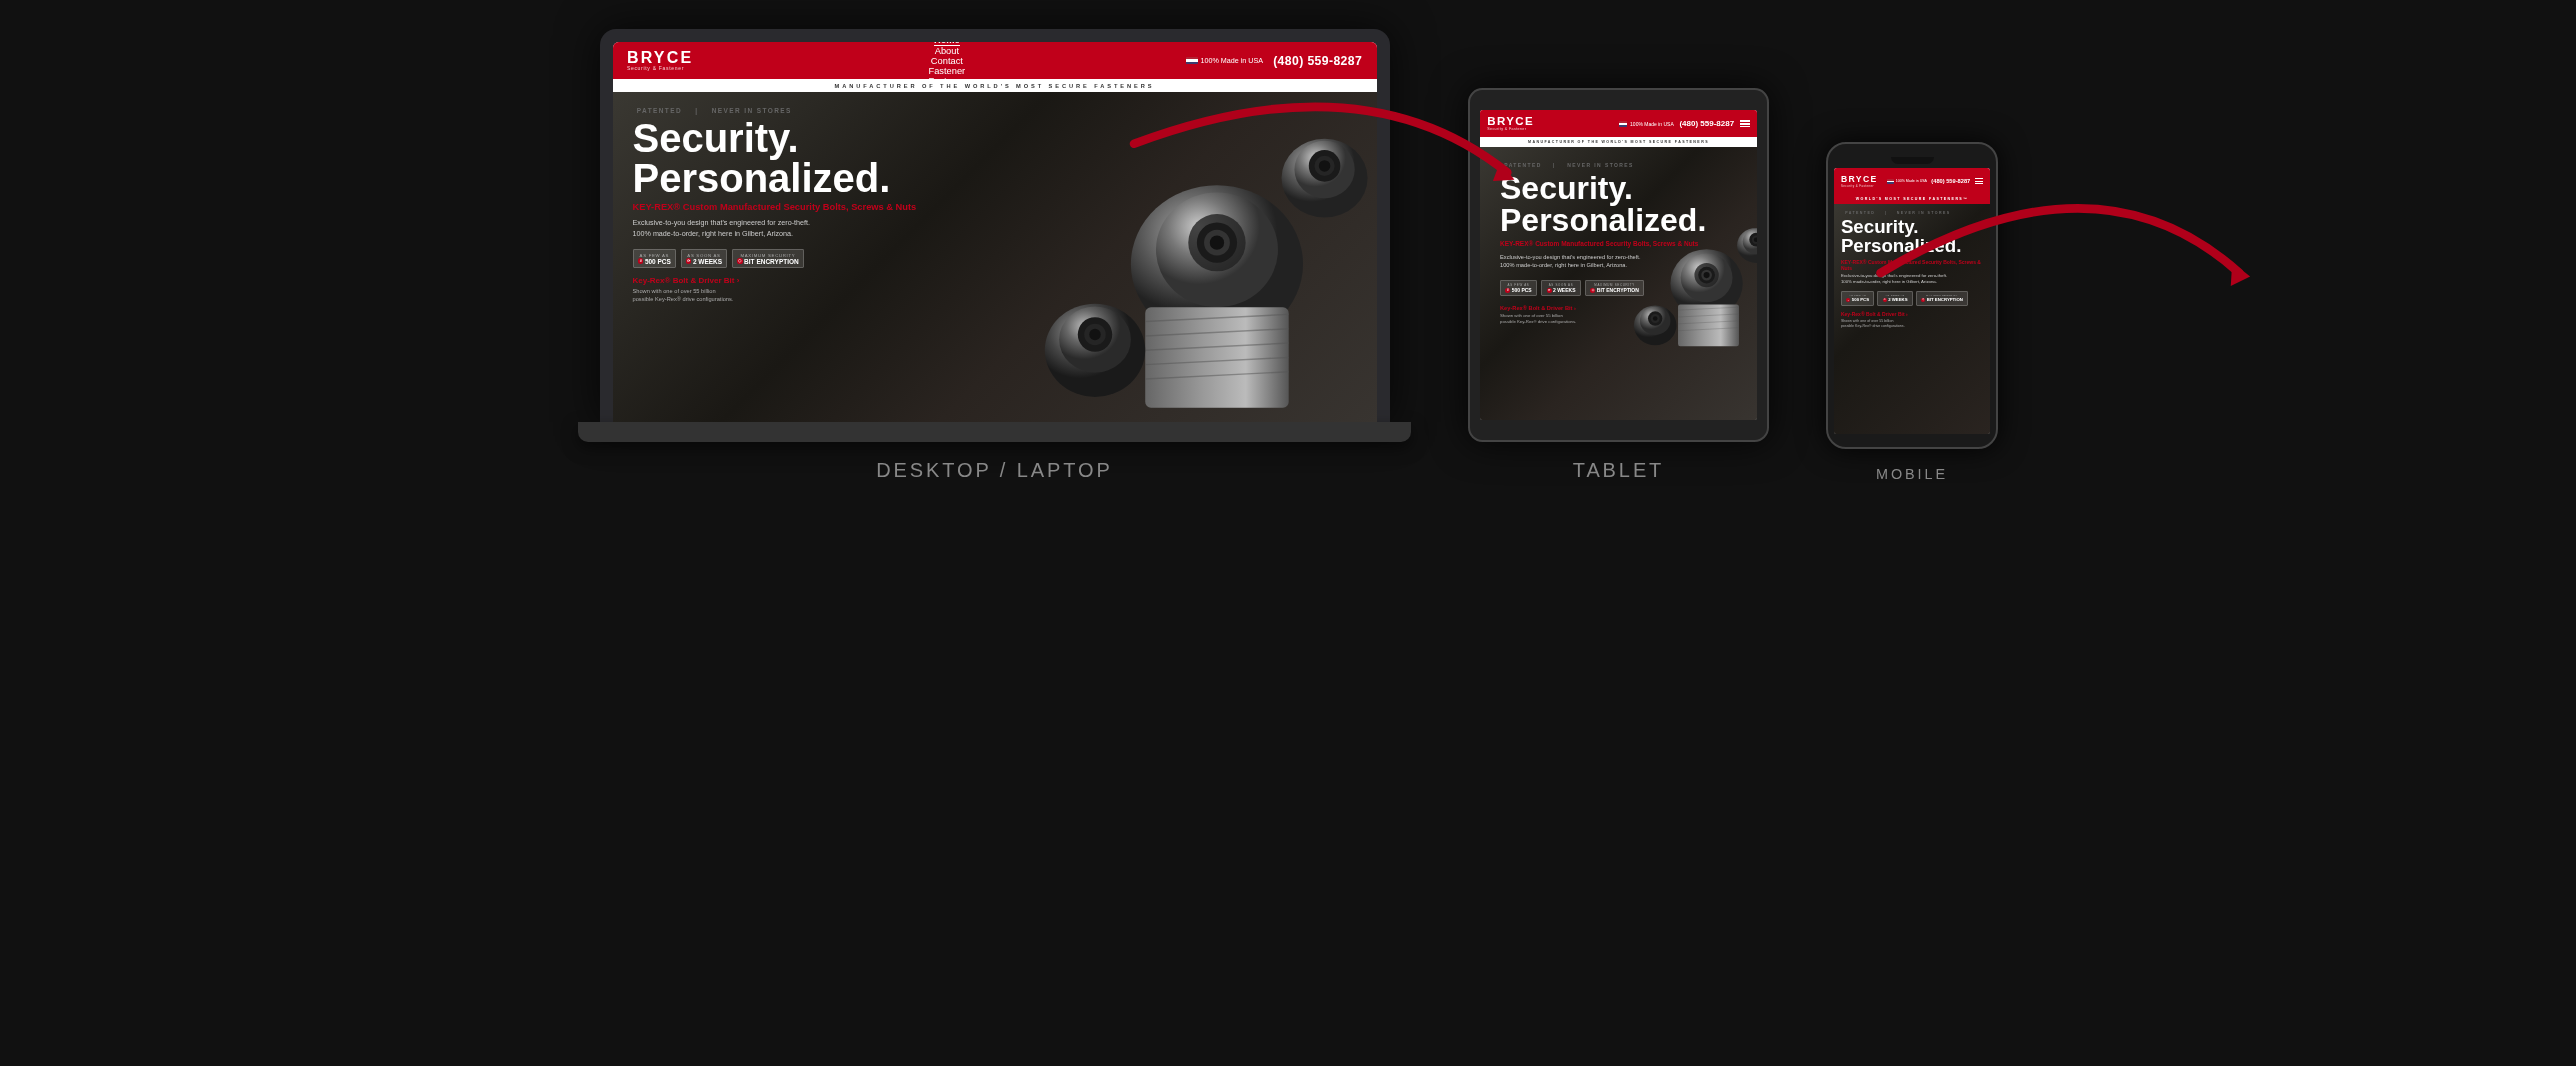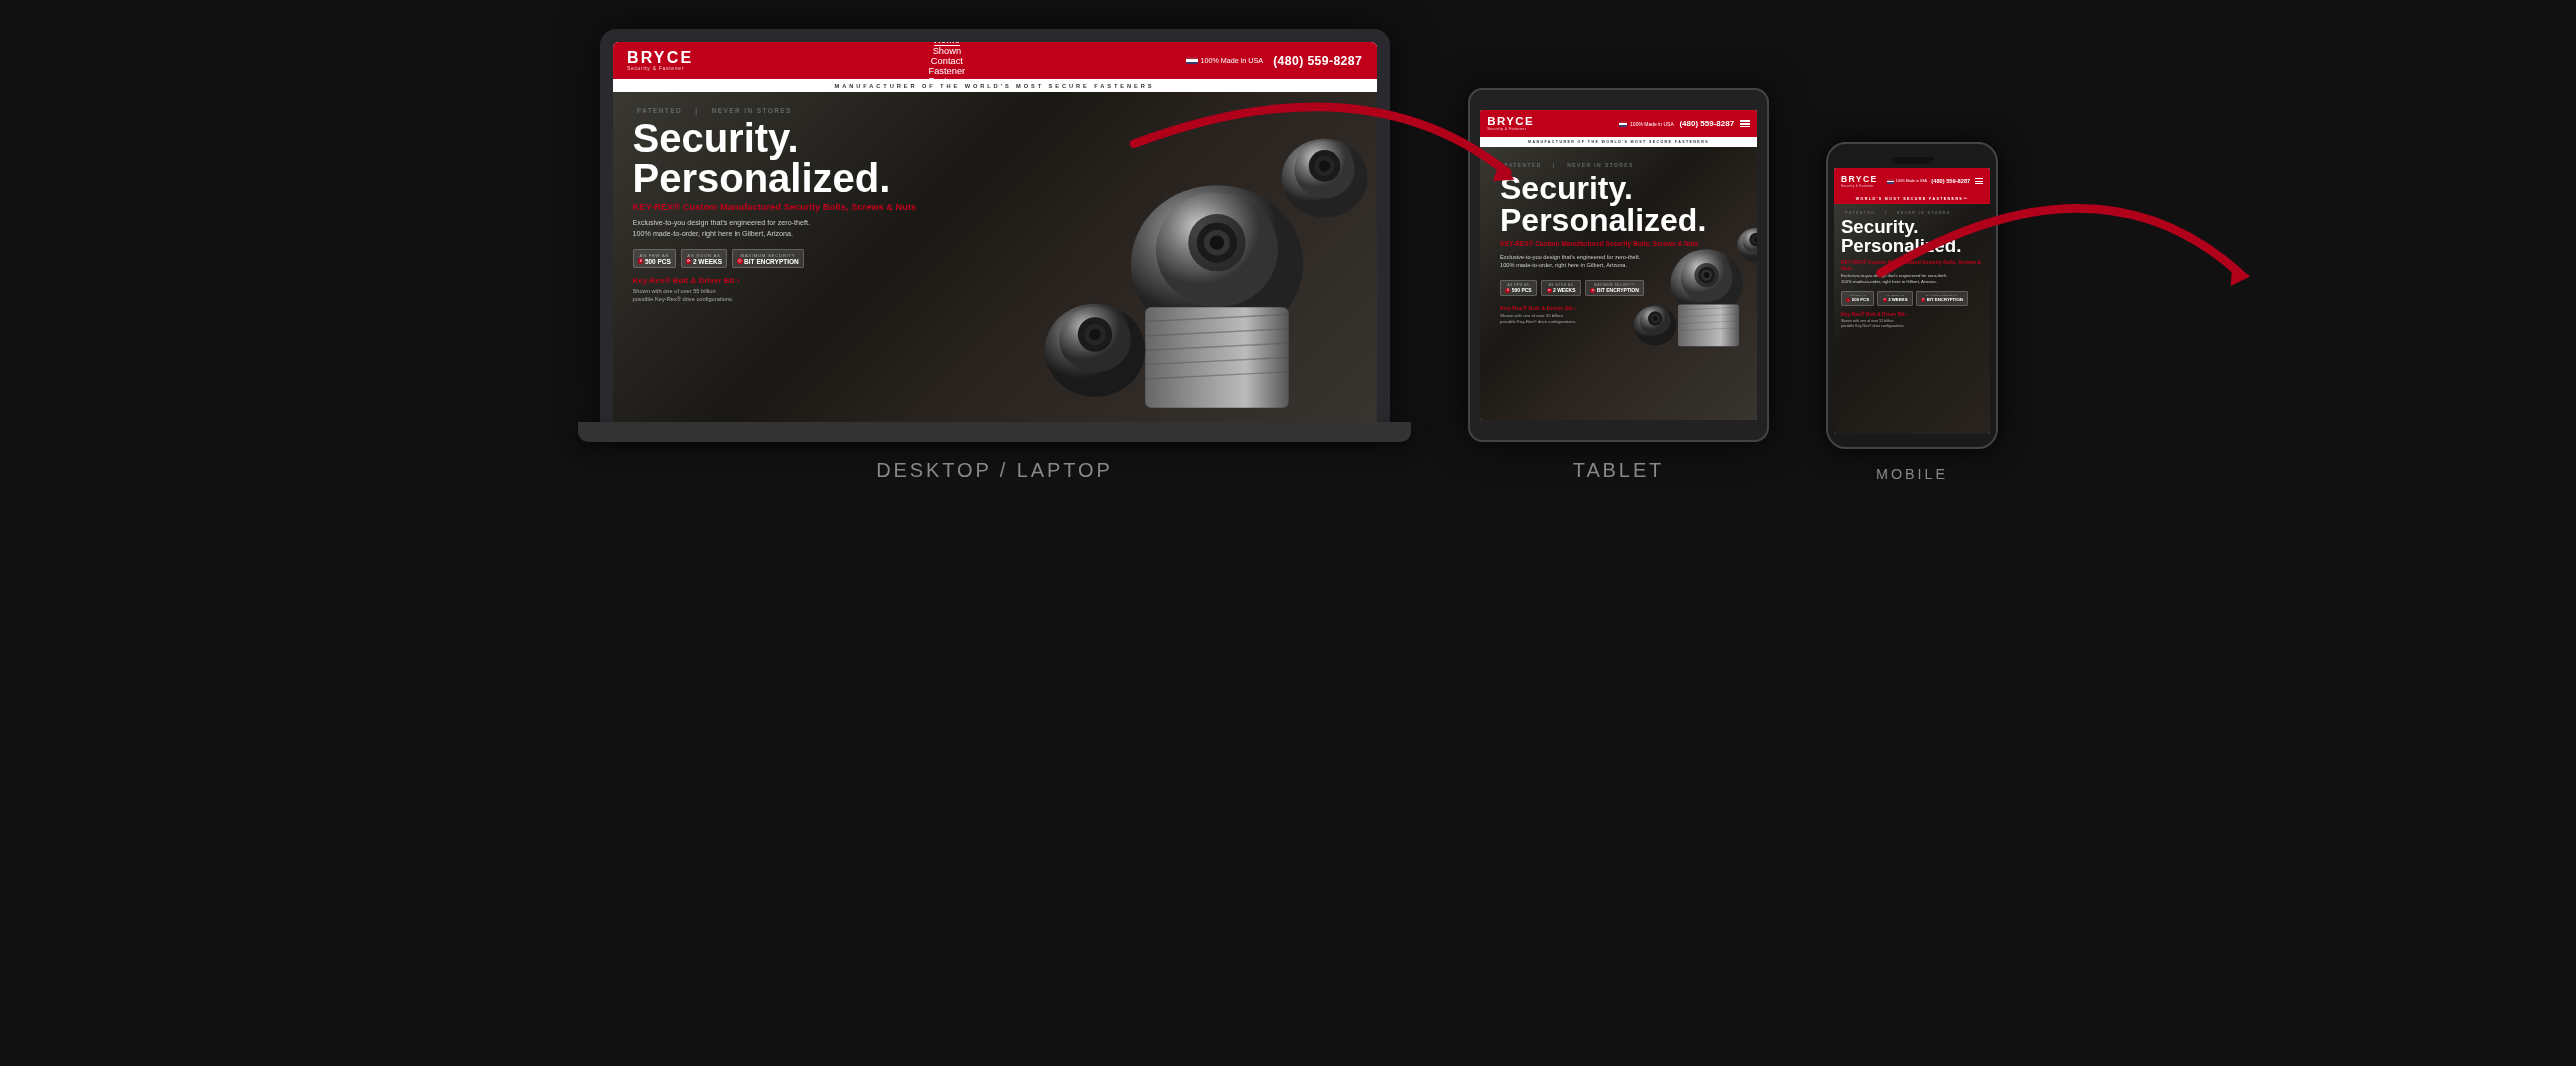--- a/index.html
+++ b/index.html
@@ -472,21 +472,21 @@
 
           <nav class="site-nav laptop-nav">
             <div class="logo-area">
               <div class="logo-box">
                 <span style="font-size:16px;font-weight:900;color:#fff;letter-spacing:2.2px;">BRYCE</span>
                 <span style="font-size:5px;color:rgba(255,255,255,0.8);letter-spacing:0.7px;">Security &amp; Fastener</span>
               </div>
             </div>
             <div class="nav-links">
               <a class="nav-link active">Home</a>
-              <a class="nav-link">Shown</a>
+              <a class="nav-link">About</a>
               <a class="nav-link">Contact</a>
               <a class="nav-link">Fastener</a>
               <a class="nav-link">Fastener</a>
             </div>
             <div class="nav-right">
               <div class="nav-flag">
                 <div class="flag-icon"></div>
                 <span>100% Made in USA</span>
               </div>
               <span class="nav-phone">(480) 559-8287</span>

